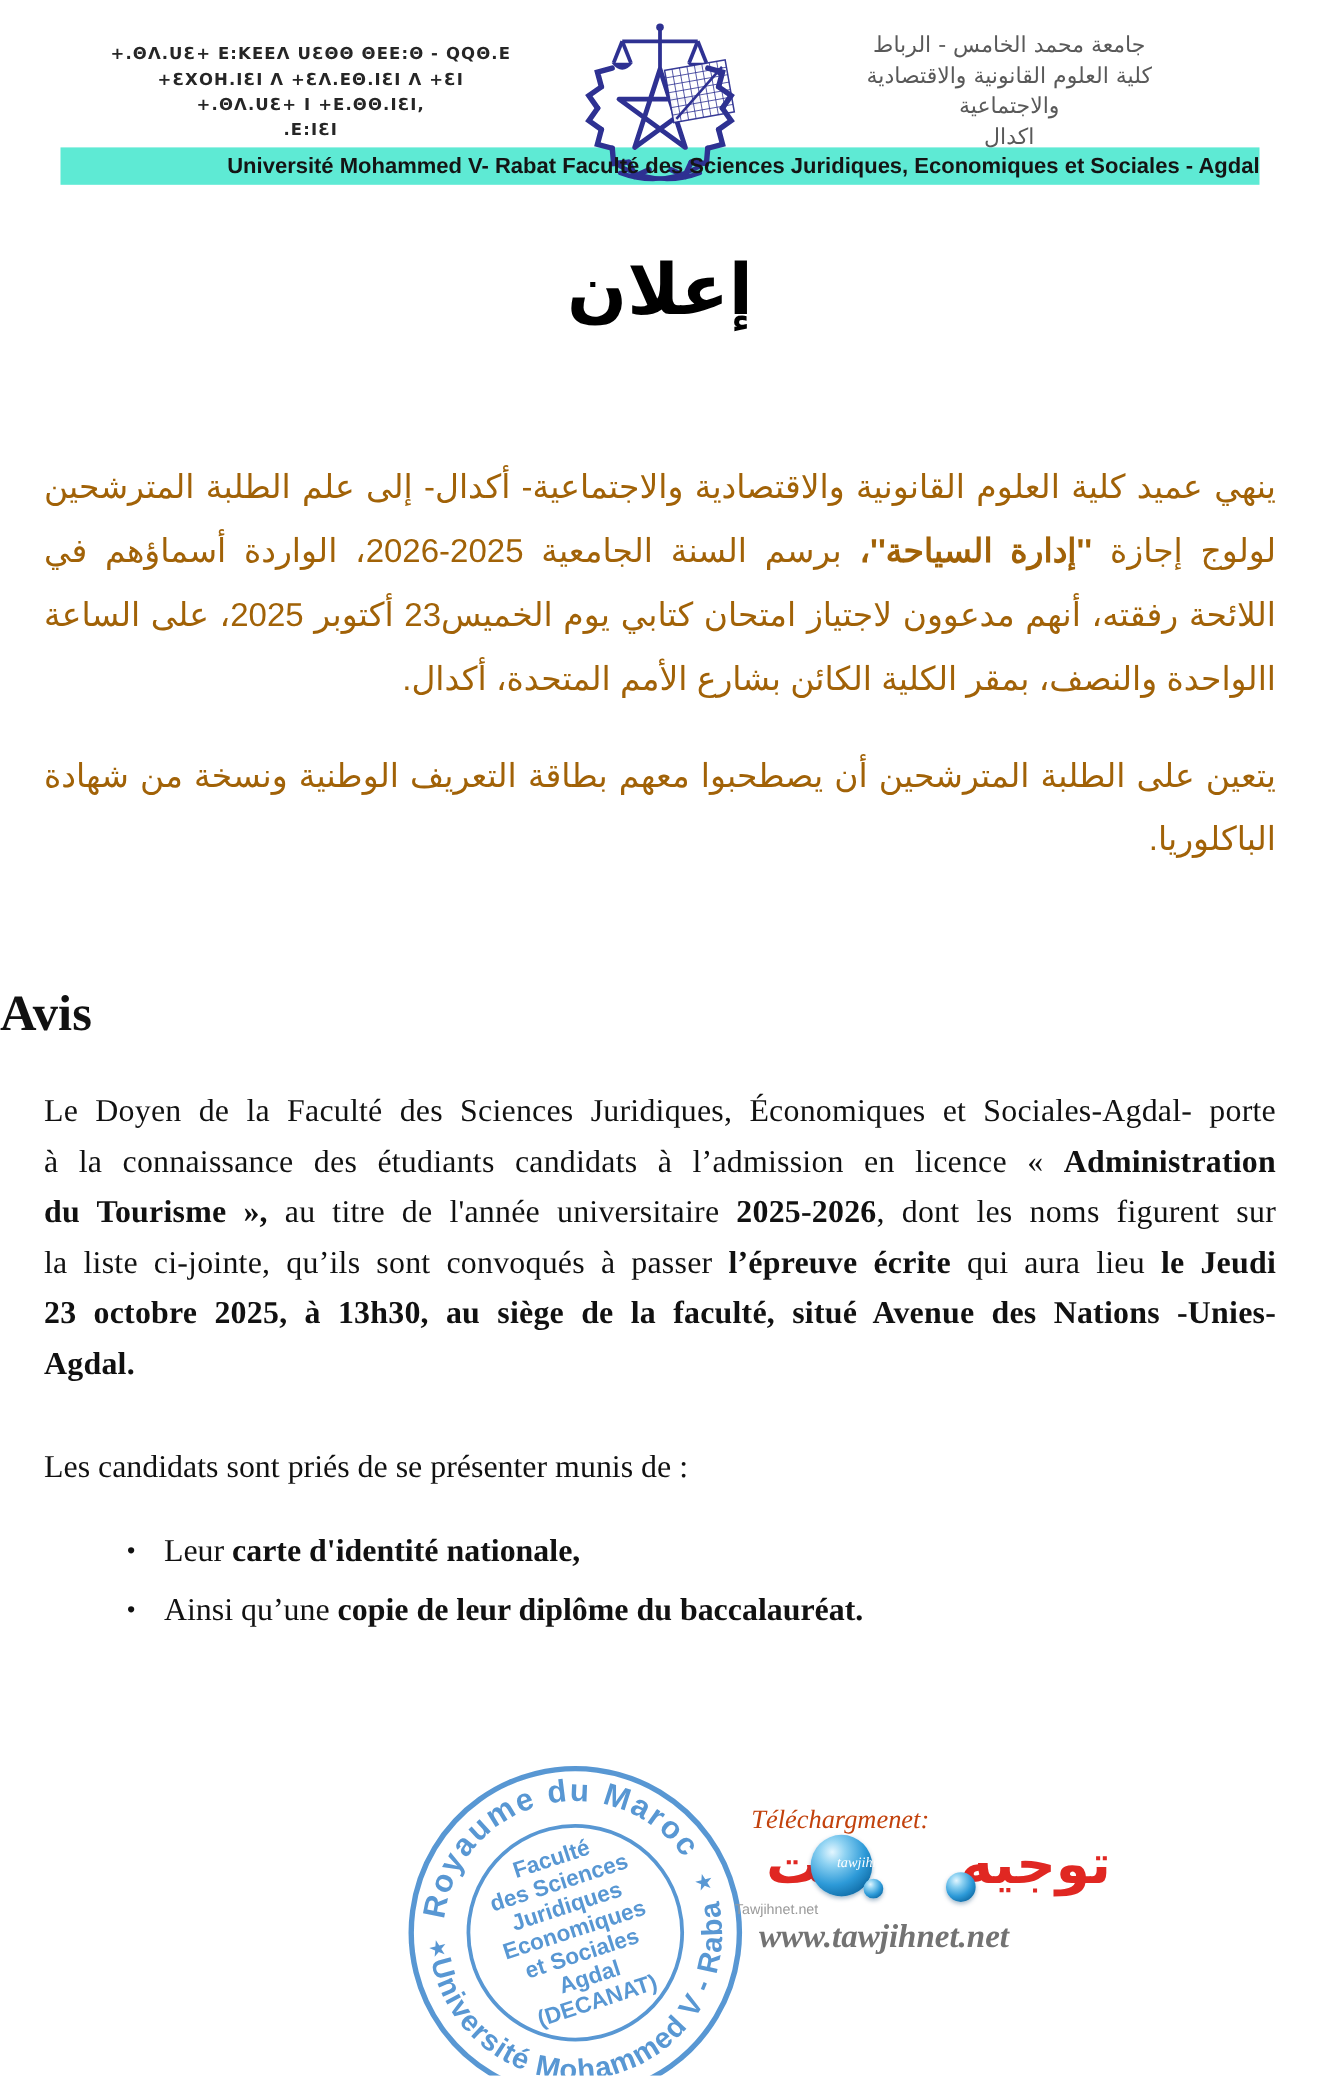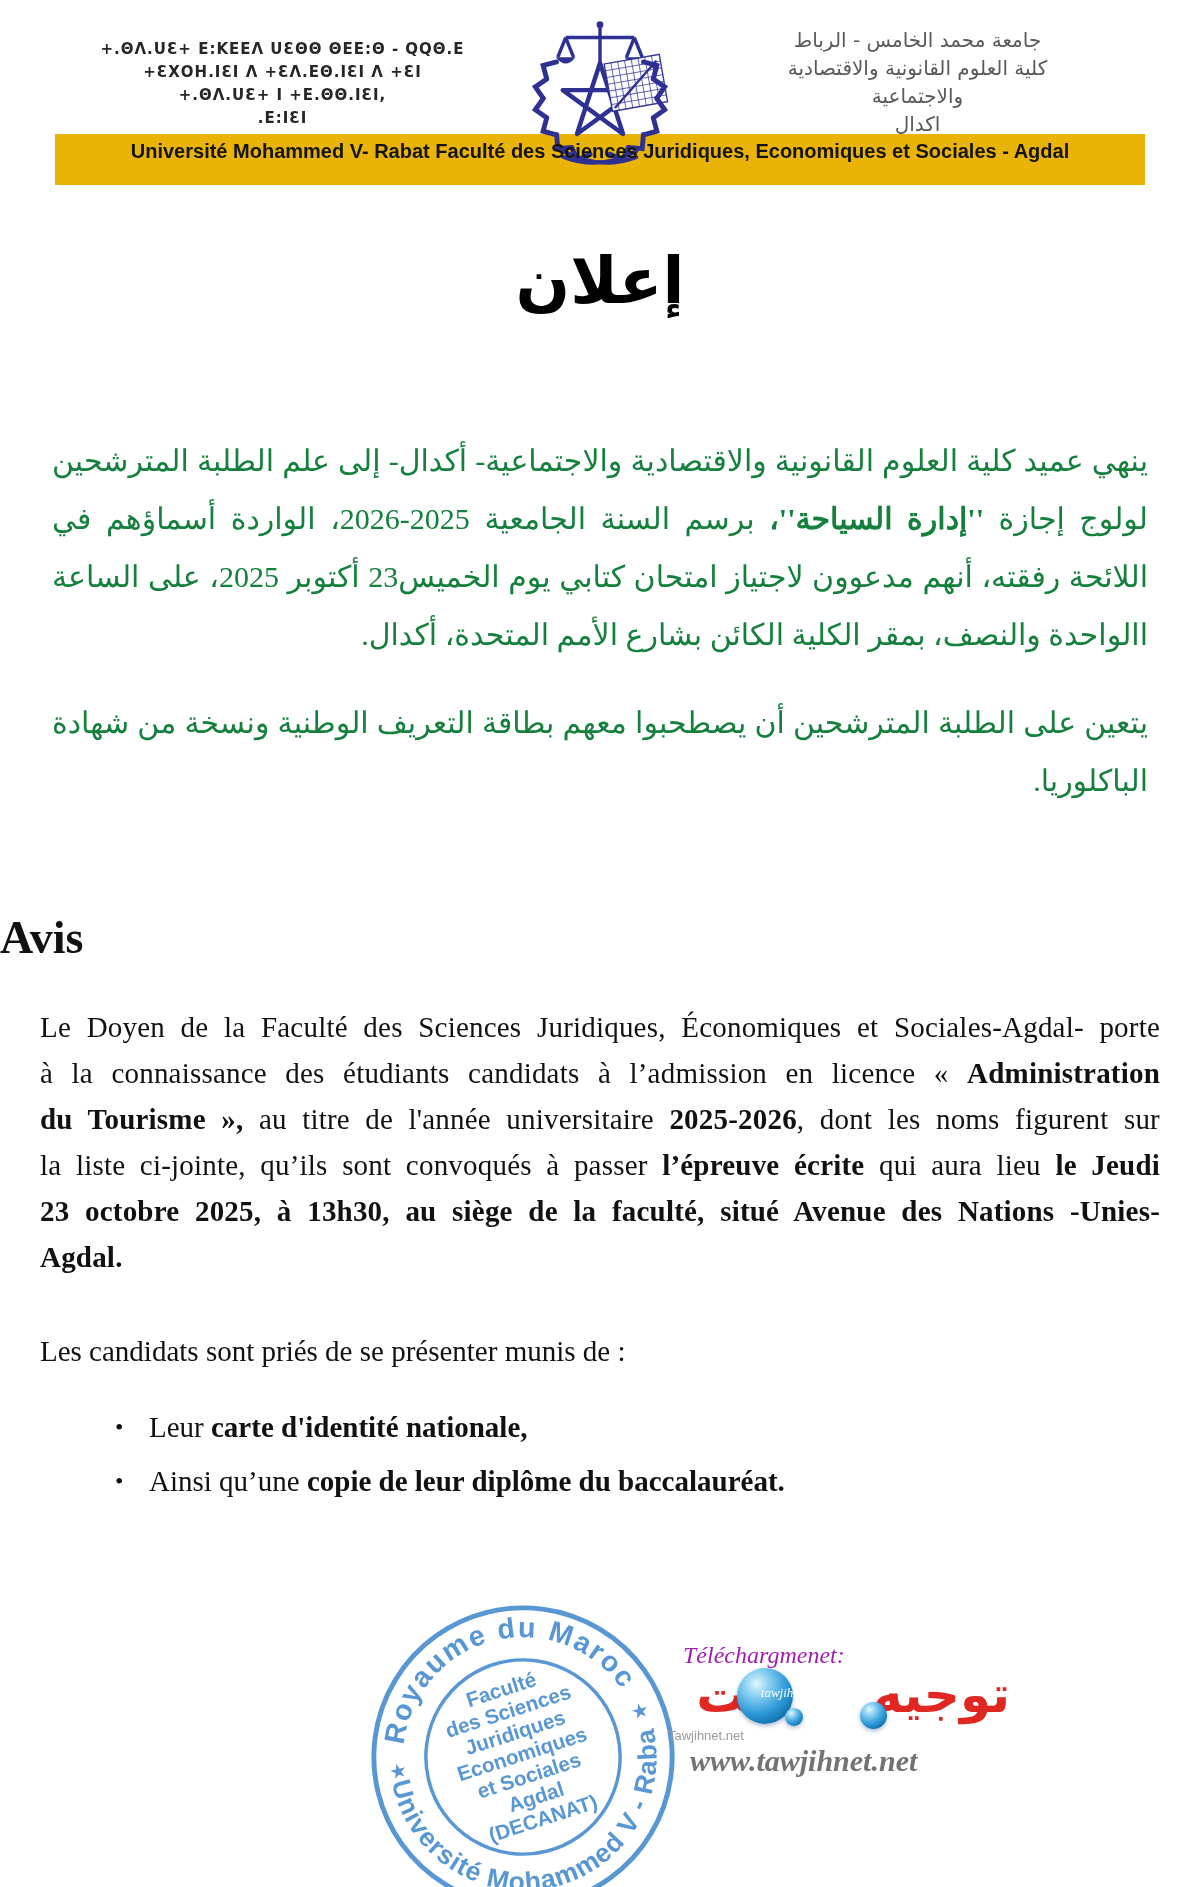--- a/index.html
+++ b/index.html
@@ -7,46 +7,46 @@
         font-family:"Liberation Serif", serif;color:#111;}
 
   
   .header{display:flex;align-items:flex-start;padding:14px 55px 0 55px;height:116px;}
   .tif{flex:1;text-align:center;padding-top:24px;
        font-family:"DejaVu Sans", sans-serif;font-weight:bold;font-size:15px;
        line-height:23px;letter-spacing:1px;color:#262626;}
   .emblem-box{width:180px;text-align:center;}
   .ar-head{flex:1;text-align:center;padding-top:12px;direction:rtl;
        font-family:"DejaVu Sans", sans-serif;font-size:20px;line-height:28px;color:#595959;}
-  .banner{margin:4px 55px 0 55px;background:#eab308;height:51px;line-height:34px;
-       text-align:center;font-family:"Liberation Sans", sans-serif;font-weight:bold;
+  .banner{margin:4px 55px 0 55px;background:#5eead4;height:34px;line-height:34px;
+       text-align:right;font-family:"Liberation Sans", sans-serif;font-weight:bold;
        font-size:20px;color:#141414;}
 
   
   .ar-title{margin-top:58px;text-align:center;direction:rtl;
        font-family:"DejaVu Sans", sans-serif;font-weight:bold;font-size:64px;line-height:77px;color:#000;}
-  .ar-par{direction:rtl;text-align:justify;padding:0 52px;
-       font-family:Liberation Serif, serif;font-size:30px;line-height:58px;color:#15803d;}
+  .ar-par{direction:rtl;text-align:justify;padding:0 40px;
+       font-family:Liberation Sans, sans-serif;font-size:30px;line-height:58px;color:#a16207;}
   .ar-par.p1{margin-top:112px;}
   .ar-par.p2{margin-top:10px;}
   .bd{font-weight:bold;}
 
   
   .fr-title{margin-top:102px;text-align:left;font-weight:bold;font-size:46px;line-height:52px;}
   .fr-par{margin-top:40px;padding:0 40px;text-align:justify;
        font-size:29px;line-height:46px;word-spacing:7px;letter-spacing:.2px;}
   .cand{margin-top:48px;padding:0 40px;font-size:29px;line-height:46px;}
   .blist{margin-top:30px;padding:0 40px 0 115px;}
   .bitem{display:flex;align-items:flex-start;font-size:29px;line-height:46px;margin-bottom:8px;}
   .dot{width:34px;flex:none;font-size:24px;line-height:46px;}
 
   
   .stamp{position:absolute;left:366px;top:1600px;width:314px;height:314px;
        transform:rotate(-14deg);opacity:.92;}
-  .dl-label{position:absolute;left:683px;top:1642px;font-style:italic;font-size:24px;color:#a21caf;font-family:Liberation Serif, serif;}
+  .dl-label{position:absolute;left:683px;top:1642px;font-style:italic;font-size:24px;color:#c2410c;font-family:Liberation Serif, serif;}
   .tjn-logo{position:absolute;left:660px;top:1662px;width:360px;height:70px;direction:rtl;}
   .tjn-txt{position:absolute;top:0;font-family:"DejaVu Sans", sans-serif;font-weight:bold;
        font-size:50px;color:#e02722;line-height:66px;}
   .tjn-right{right:10px;}
   .tjn-left{right:252px;}
   .sphere{position:absolute;border-radius:50%;
        background:radial-gradient(circle at 35% 28%, #e3f6ff 0%, #8ed2f2 22%, #2d9ad8 55%, #0b659f 85%, #064d7c 100%);
        box-shadow:0 2px 4px rgba(0,60,110,.35);}
   .sphere.big{left:77px;top:6px;width:56px;height:56px;}
   .sphere.s1{left:125px;top:46px;width:18px;height:18px;}

